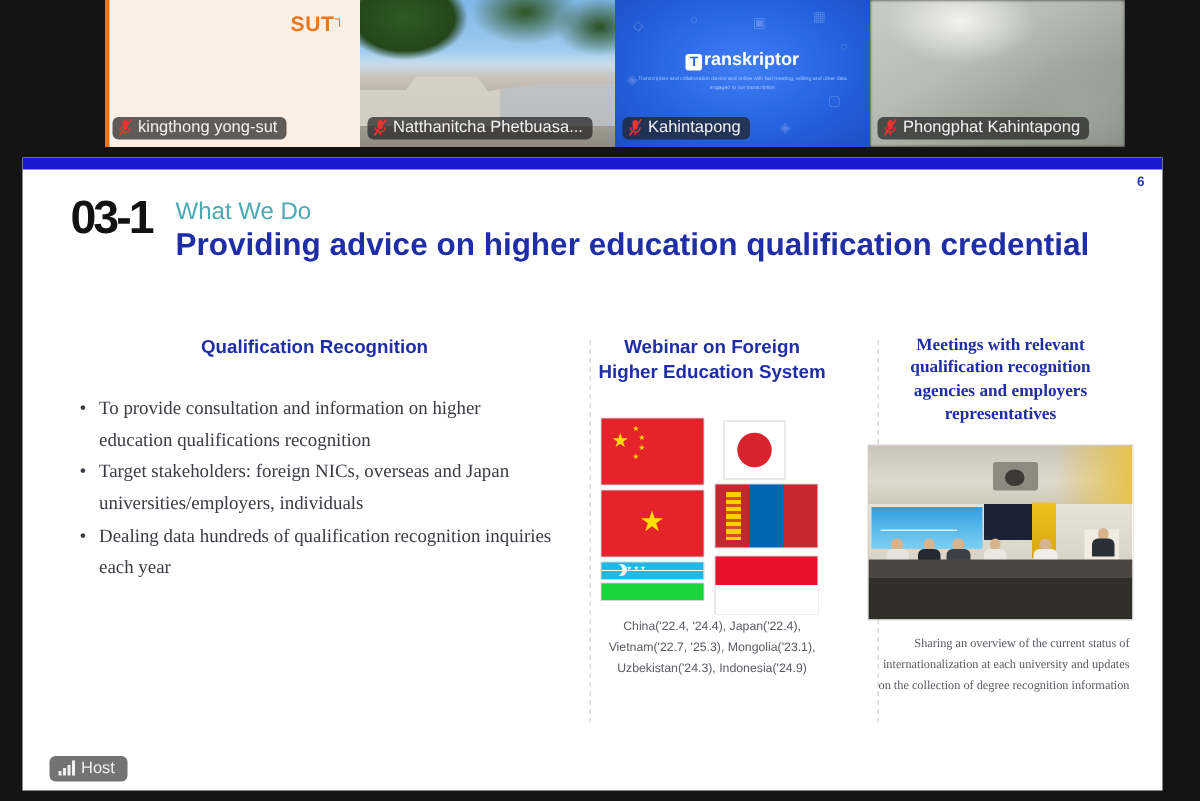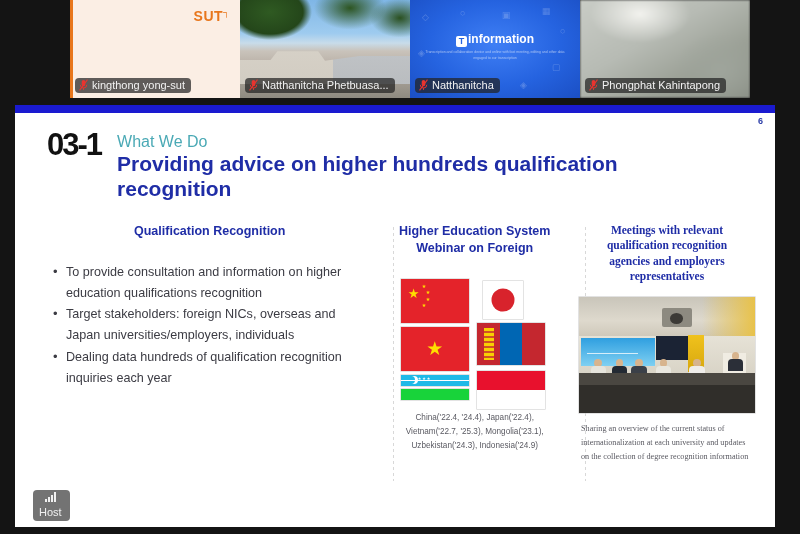--- a/index.html
+++ b/index.html
@@ -84,21 +84,21 @@
   .col.mid { width:186px; padding:0 8px; }
   .col.right { flex:1; padding:0 6px 0 12px;font-family:Liberation Serif, serif; }
   .divider { position:absolute; top:4px; bottom:12px; width:1px;
     background:repeating-linear-gradient(to bottom, #d8d8d8 0 3px, transparent 3px 6px); }
   #divider-1 { left:360px; }
   #divider-2 { left:552px; }
 
   .col-title { text-align:center; font-size:12.5px; font-weight:bold; color:#1f2da6; line-height:1.34; }
   .col.right .col-title { font-size:11.5px; }
 
-  #bullets { margin-top:22px; list-style:none; font-size:12.6px; color:#3b3b43; line-height:1.65; }
+  #bullets { margin-top:22px; list-style:none; font-size:12.6px; color:#3b3b43; line-height:1.65;font-family:Liberation Serif, serif; }
   #bullets li { position:relative; padding-left:15px; margin-bottom:1px; }
   #bullets li::before { content:"•"; position:absolute; left:2px; top:-1px; font-size:13px; color:#3b3b43; }
 
   
   #flags { margin:22px auto 0; width:148px; height:120px; position:relative; }
   .flag { position:absolute; box-shadow:0 0 0 .6px rgba(120,120,120,.35); }
   .fl-china { left:0; top:0; width:68px; height:44px; background:#e4232a; }
   .fl-china .bigstar { position:absolute; left:7px; top:8px; color:#ffde00; font-size:13px; line-height:13px; }
   .fl-china .sm { position:absolute; color:#ffde00; font-size:5px; line-height:5px; }
   .fl-japan { left:82px; top:2px; width:40px; height:38px; background:#fff; }
@@ -131,25 +131,25 @@
   .ph-table { position:absolute; left:0; top:66%; width:100%; height:34%; background:linear-gradient(to bottom,#4a4741 0 30%, #302e2a 30% 100%); }
   .ppl { position:absolute; top:54%; width:10%; height:16%; }
   .ppl i { position:absolute; left:28%; top:0; width:44%; height:42%; border-radius:50%; background:#d7b48e; display:block; }
   .ppl b { position:absolute; left:6%; top:38%; width:88%; height:62%; border-radius:4px 4px 0 0; background:#232a33; display:block; }
   .ppl.p1 { left:6%; } .ppl.p1 b { background:#e6e4dc; }
   .ppl.p2 { left:18%; } .ppl.p3 { left:29%; } .ppl.p3 b { background:#3b4048; }
   .ppl.p4 { left:43%; } .ppl.p4 b { background:#e9e7df; }
   .ppl.p5 { left:62%; } .ppl.p5 b { background:#efedea; }
   .ppl.p6 { left:84%; top:48%; } .ppl.p6 b { background:#2b2f38; }
 
-  #photo-caption { margin-top:9px; text-align:left; font-size:8.2px; color:#5a5a62; line-height:1.74; padding:0 2px; }
+  #photo-caption { margin-top:9px; text-align:right; font-size:8.2px; color:#5a5a62; line-height:1.74; padding:0 2px; }
 
   
   #host-badge { position:absolute; left:18px; bottom:6px; display:flex; align-items:center; gap:4px;
-    background:rgba(90,90,90,.85); color:#f0f0f0; font-size:11px; border-radius:4px; padding:2px 8px 3px 6px;flex-direction:column; }
+    background:rgba(90,90,90,.85); color:#f0f0f0; font-size:11px; border-radius:4px; padding:2px 8px 3px 6px; }
   .bars { display:inline-flex; align-items:flex-end; gap:1px; height:10px; }
   .bars i { display:block; width:2px; background:#f0f0f0; }
   .bars i:nth-child(1){height:3px;} .bars i:nth-child(2){height:5px;}
   .bars i:nth-child(3){height:7px;} .bars i:nth-child(4){height:10px;}
 </style>
 </head>
 <body>
 
 <div id="app">
 
@@ -193,32 +193,32 @@
           <span style="left:12px;top:12px;">◇</span>
           <span style="left:50px;top:8px;">○</span>
           <span style="left:92px;top:10px;">▣</span>
           <span style="left:132px;top:6px;">▦</span>
           <span style="left:150px;top:26px;">○</span>
           <span style="left:8px;top:48px;">◈</span>
           <span style="left:142px;top:62px;">▢</span>
           <span style="left:110px;top:80px;">◈</span>
         </div>
         <div class="trk-brand">
-          <span class="tbox">T</span><span>information</span>
+          <span class="tbox">T</span><span>ranskriptor</span>
         </div>
         <div class="trk-sub">Transcription and collaboration device and online with fast meeting, editing and other data engaged to our transcription</div>
       </div>
       <div class="vt-name">
         <svg class="mic-muted" viewBox="0 0 10 13">
           <rect x="3" y="1" width="4" height="7" rx="2" fill="#e8342f"></rect>
           <path d="M1.4 6.3a3.6 3.6 0 0 0 7.2 0" stroke="#e8342f" stroke-width="1.1" fill="none"></path>
           <rect x="4.5" y="9.5" width="1" height="2.6" fill="#e8342f"></rect>
           <line x1="0.6" y1="12.4" x2="9.4" y2="0.6" stroke="#e8342f" stroke-width="1.2"></line>
         </svg>
-        <span>Natthanitcha</span>
+        <span>Kahintapong</span>
       </div>
     </div>
 
     <div class="vt v4">
       <div class="thumb-room"></div>
       <div class="vt-name">
         <svg class="mic-muted" viewBox="0 0 10 13">
           <rect x="3" y="1" width="4" height="7" rx="2" fill="#e8342f"></rect>
           <path d="M1.4 6.3a3.6 3.6 0 0 0 7.2 0" stroke="#e8342f" stroke-width="1.1" fill="none"></path>
           <rect x="4.5" y="9.5" width="1" height="2.6" fill="#e8342f"></rect>
@@ -234,43 +234,43 @@
   <div id="slide-area">
     <div id="slide">
 
       <div id="slide-topbar"></div>
       <div id="page-number">6</div>
 
       <div id="title-block">
         <div id="section-number">03-1</div>
         <div id="title-text">
           <div id="eyebrow">What We Do</div>
-          <div id="headline">Providing advice on higher hundreds qualification recognition</div>
+          <div id="headline">Providing advice on higher education qualification credential</div>
         </div>
       </div>
 
       <div id="columns">
         <div class="divider" id="divider-1"></div>
         <div class="divider" id="divider-2"></div>
 
         <div class="col left">
           <div class="col-title">
             <div>Qualification Recognition</div>
           </div>
           <ul id="bullets">
             <li>To provide consultation and information on higher education qualifications recognition</li>
             <li>Target stakeholders: foreign NICs, overseas and Japan universities/employers, individuals</li>
             <li>Dealing data hundreds of qualification recognition inquiries each year</li>
           </ul>
         </div>
 
         <div class="col mid">
           <div class="col-title">
+            <div>Webinar on Foreign</div>
             <div>Higher Education System</div>
-            <div>Webinar on Foreign</div>
           </div>
 
           <div id="flags">
             <div class="flag fl-china">
               <span class="bigstar">★</span>
               <span class="sm" style="left:21px;top:5px;">★</span>
               <span class="sm" style="left:25px;top:11px;">★</span>
               <span class="sm" style="left:25px;top:18px;">★</span>
               <span class="sm" style="left:21px;top:24px;">★</span>
             </div>

